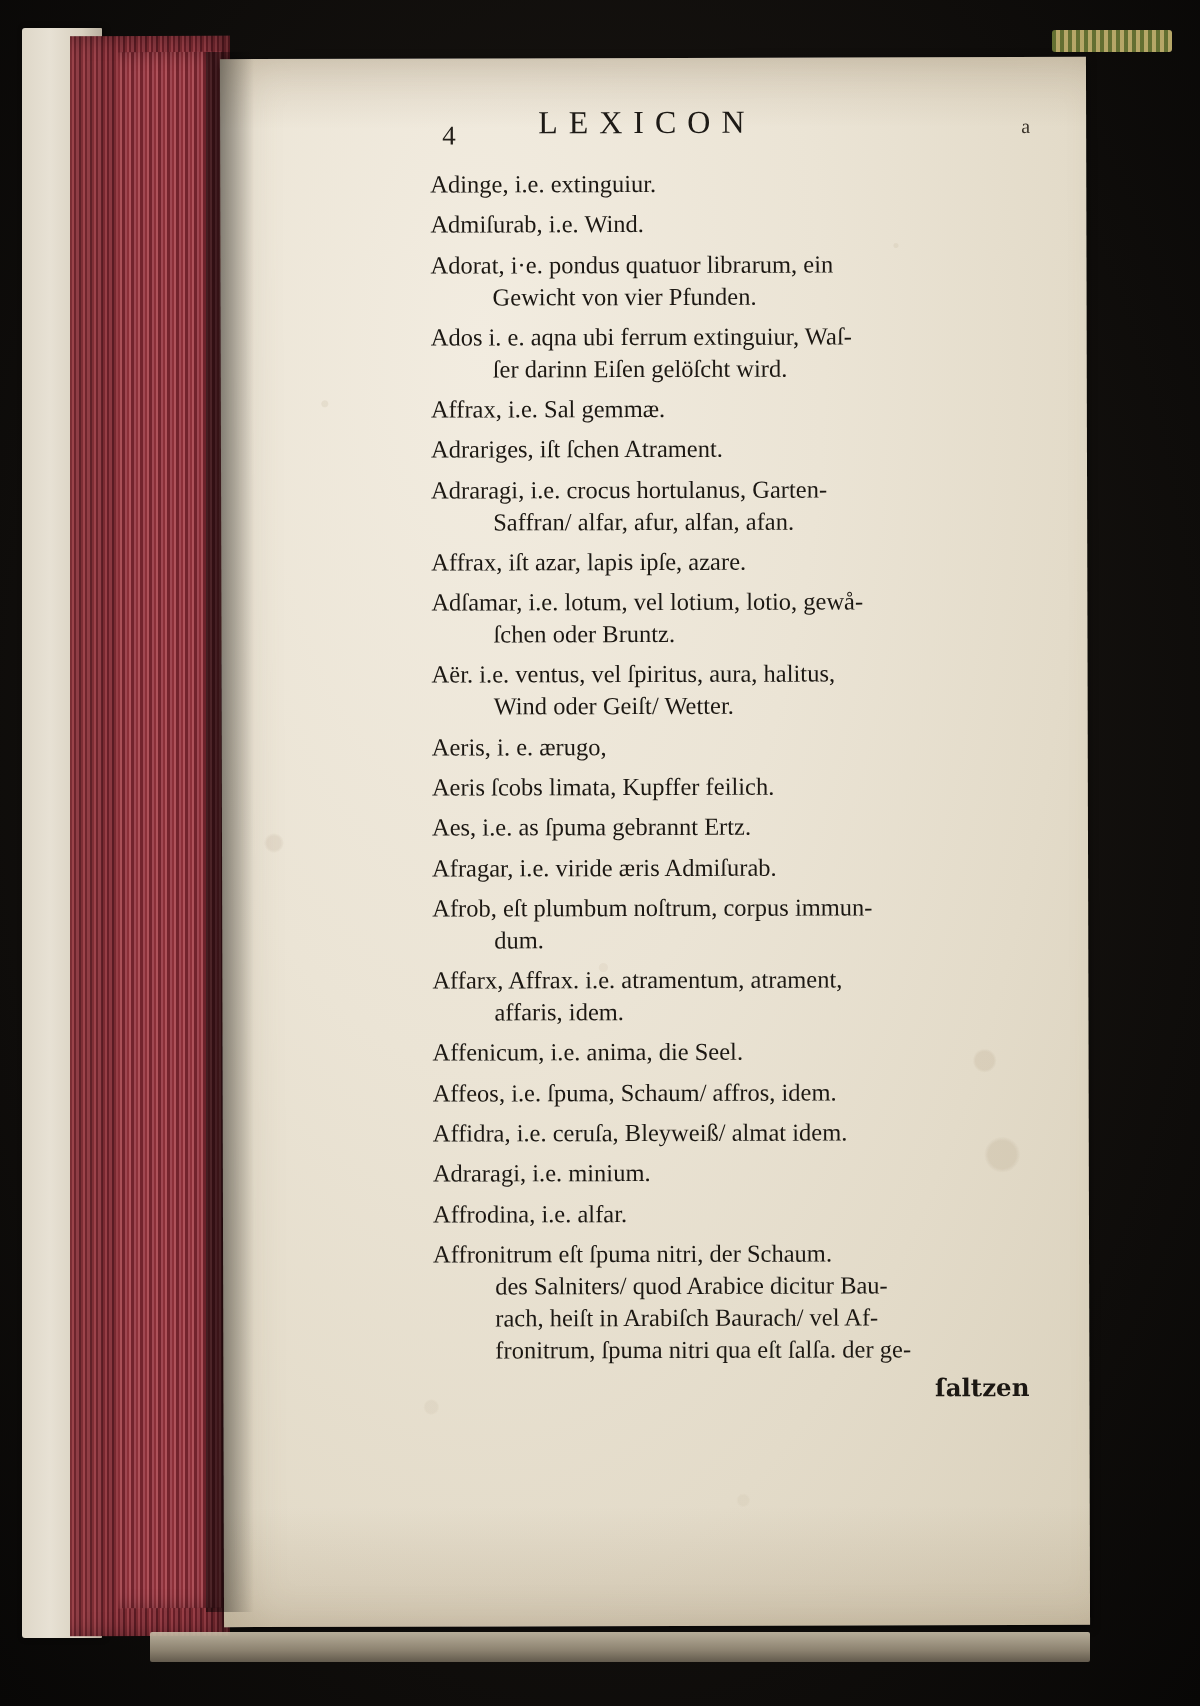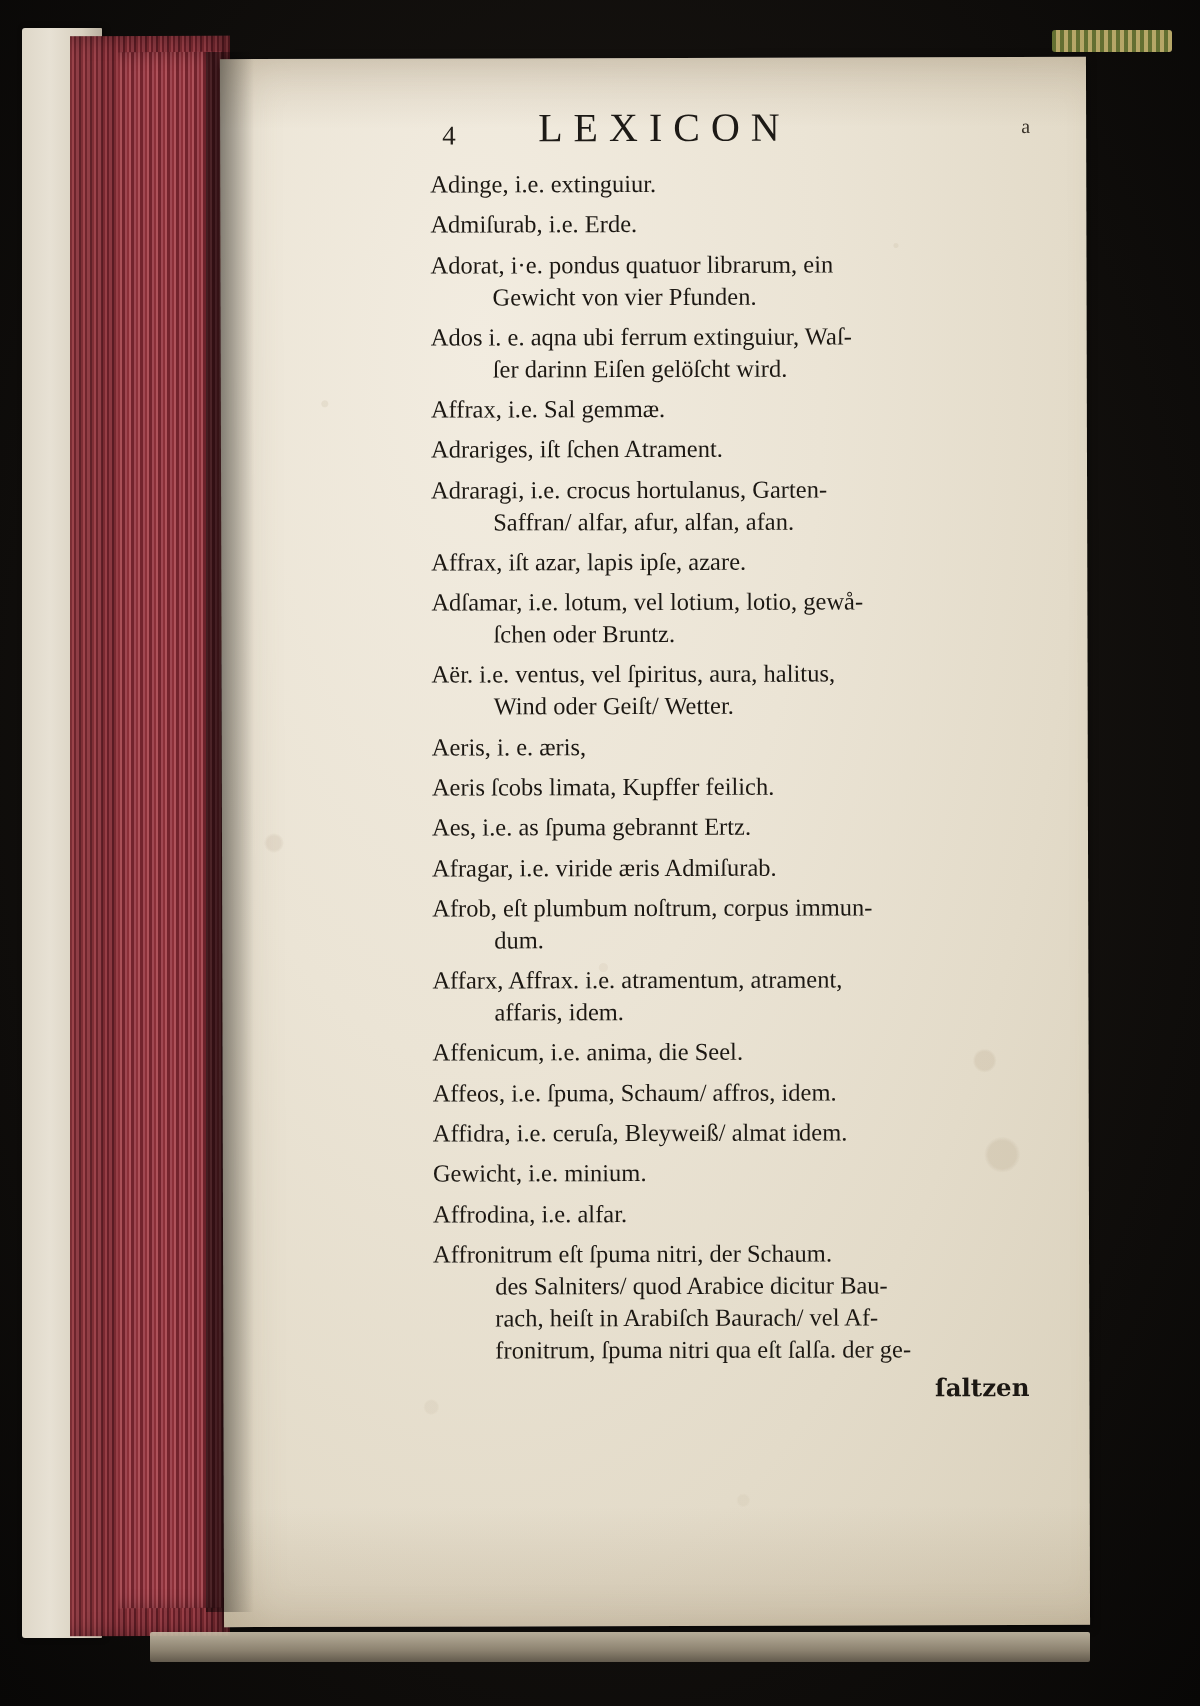--- a/index.html
+++ b/index.html
@@ -152,21 +152,21 @@
     left: 12px;
     top: 16px;
     font-size: 27px;
     color: #24201b;
     font-family: "Liberation Serif", serif;
   }
   .running-title {
     position: absolute;
     left: 108px;
     top: 0px;
-    font-size: 40px;
+    font-size: 32px;
     letter-spacing: 11px;
     color: #1d1a16;
     font-family: "Liberation Serif", serif;
   }
   .marginal-mark {
     position: absolute;
     right: 2px;
     top: 12px;
     font-size: 20px;
     color: #3a332a;
@@ -248,39 +248,39 @@
 
     <div class="page-inner">
       <div class="header">
         <div class="folio">4</div>
         <div class="running-title">LEXICON</div>
         <div class="marginal-mark">a</div>
       </div>
 
       <div class="entries" id="entry-list">
           <div class="entry"><span>Adinge, i.e. extinguiur.</span></div>
-          <div class="entry"><span>Admiſurab, i.e. Erde.</span></div>
+          <div class="entry"><span>Admiſurab, i.e. Wind.</span></div>
           <div class="entry"><span>Adorat, i·e. pondus quatuor librarum, ein</span><span class="cont">Gewicht von vier Pfunden.</span></div>
           <div class="entry"><span>Ados i. e. aqna ubi ferrum extinguiur, Waſ-</span><span class="cont">ſer darinn Eiſen gelöſcht wird.</span></div>
           <div class="entry"><span>Affrax, i.e. Sal gemmæ.</span></div>
           <div class="entry"><span>Adrariges, iſt ſchen Atrament.</span></div>
           <div class="entry"><span>Adraragi, i.e. crocus hortulanus, Garten-</span><span class="cont">Saffran/ alfar, afur, alfan, afan.</span></div>
           <div class="entry"><span>Affrax, iſt azar, lapis ipſe, azare.</span></div>
           <div class="entry"><span>Adſamar, i.e. lotum, vel lotium, lotio, gewå-</span><span class="cont">ſchen oder Bruntz.</span></div>
           <div class="entry"><span>Aër. i.e. ventus, vel ſpiritus, aura, halitus,</span><span class="cont">Wind oder Geiſt/ Wetter.</span></div>
-          <div class="entry"><span>Aeris, i. e. æris,</span></div>
+          <div class="entry"><span>Aeris, i. e. ærugo,</span></div>
           <div class="entry"><span>Aeris ſcobs limata, Kupffer feilich.</span></div>
           <div class="entry"><span>Aes, i.e. as ſpuma gebrannt Ertz.</span></div>
           <div class="entry"><span>Afragar, i.e. viride æris Admiſurab.</span></div>
           <div class="entry"><span>Afrob, eſt plumbum noſtrum, corpus immun-</span><span class="cont">dum.</span></div>
           <div class="entry"><span>Affarx, Affrax. i.e. atramentum, atrament,</span><span class="cont">affaris, idem.</span></div>
           <div class="entry"><span>Affenicum, i.e. anima, die Seel.</span></div>
           <div class="entry"><span>Affeos, i.e. ſpuma, Schaum/ affros, idem.</span></div>
           <div class="entry"><span>Affidra, i.e. ceruſa, Bleyweiß/ almat idem.</span></div>
-          <div class="entry"><span>Gewicht, i.e. minium.</span></div>
+          <div class="entry"><span>Adraragi, i.e. minium.</span></div>
           <div class="entry"><span>Affrodina, i.e. alfar.</span></div>
           <div class="entry"><span>Affronitrum eſt ſpuma nitri, der Schaum.</span><span class="cont">des Salniters/ quod Arabice dicitur Bau-</span><span class="cont">rach, heiſt in Arabiſch Baurach/ vel Af-</span><span class="cont">fronitrum, ſpuma nitri qua eſt ſalſa. der ge-</span></div>
         </div>
 
       <div class="tail">ſaltzen</div>
     </div>
   </div>
 
   <div class="gutter-shadow"></div>
 </div>

